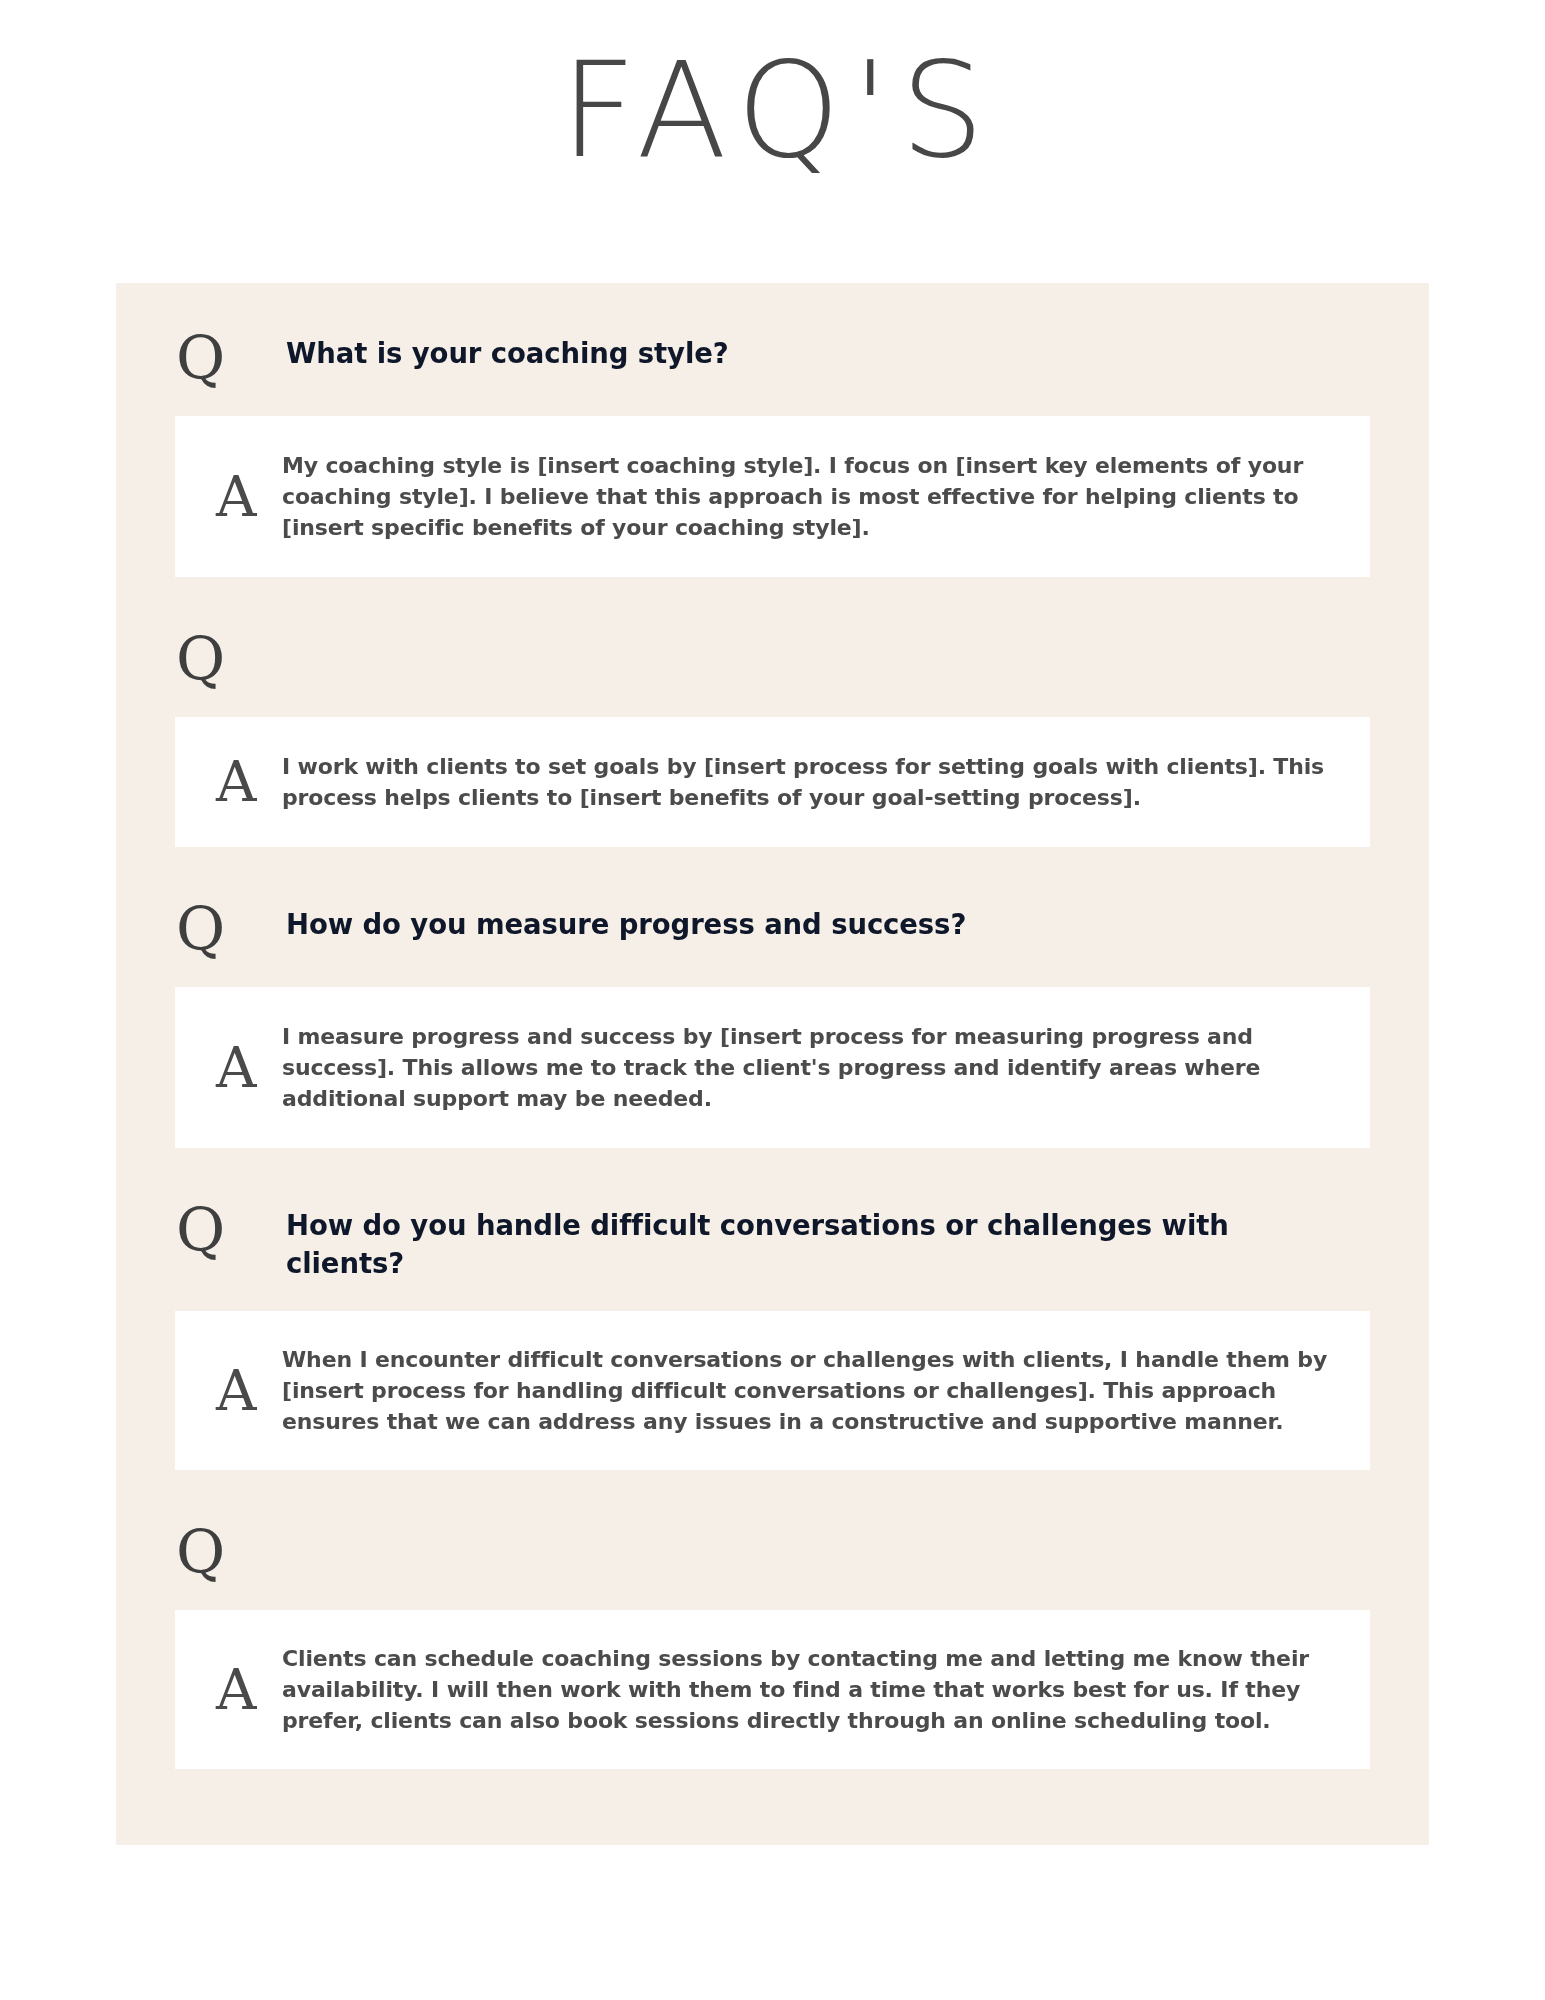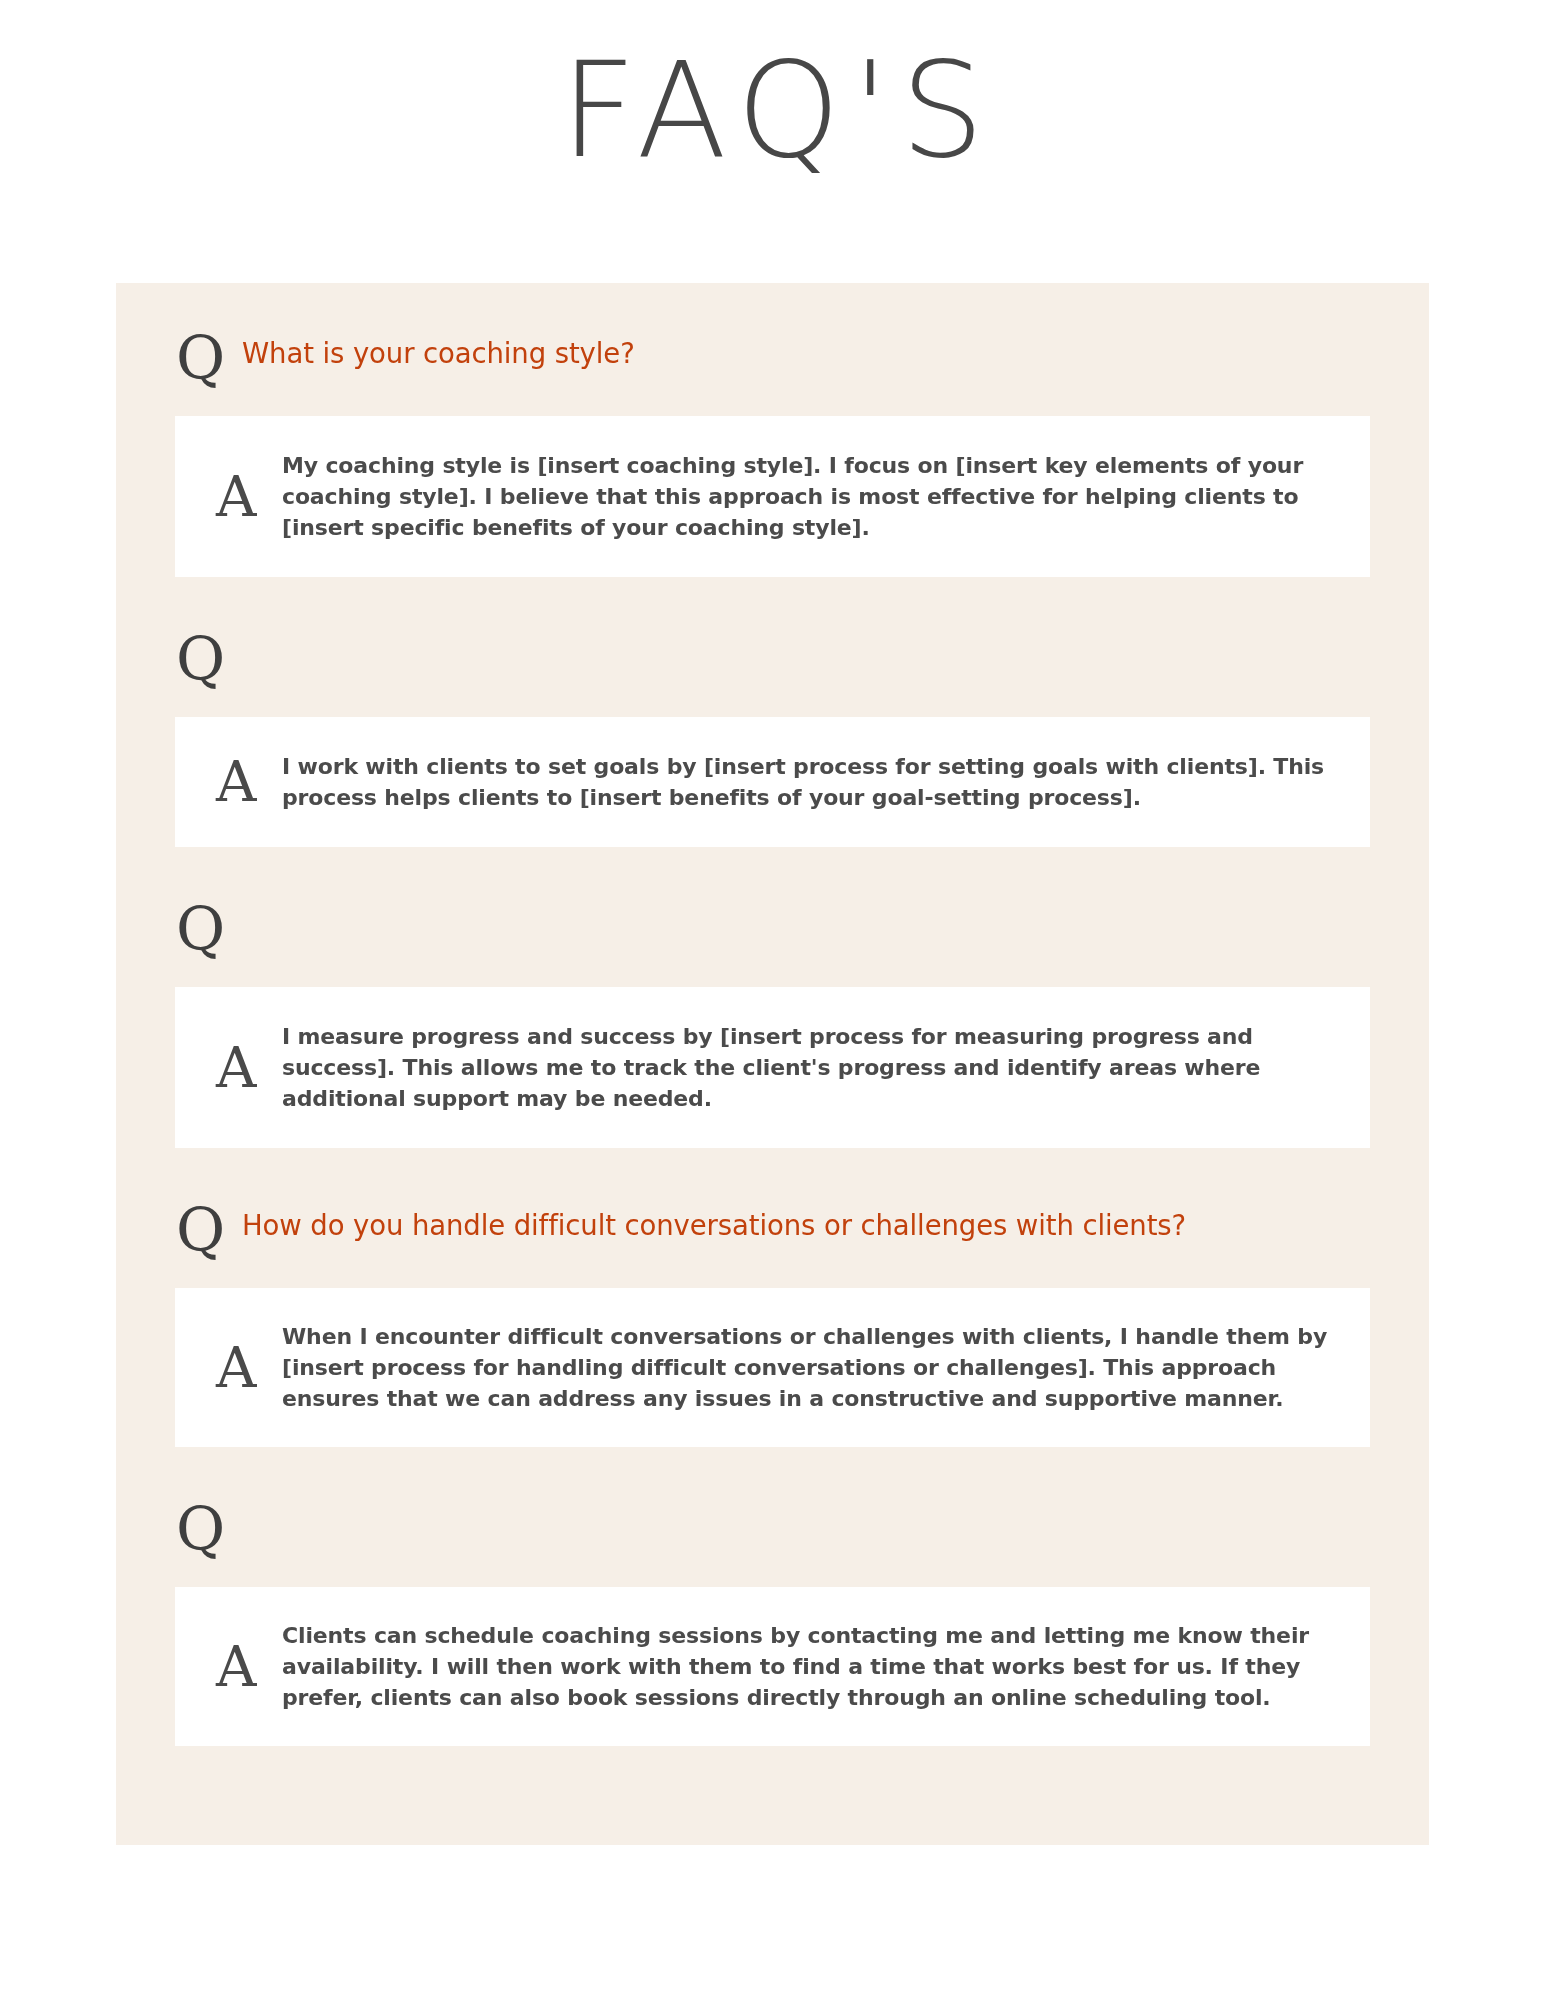--- a/index.html
+++ b/index.html
@@ -73,27 +73,28 @@
     font-size: 58px;
     line-height: 1;
     color: #3f3f3f;
     text-align: left;
   }
   .marker.q-marker { font-size: 60px; }
 
   .question-text {
     flex: 1 1 auto;
     font-family: "DejaVu Sans", sans-serif;
-    font-weight: normal;
+    font-weight: bold;
     font-size: 27.5px;
     line-height: 1.38;
     letter-spacing: -0.1px;
-    color: #c2410c;
+    color: #0f172a;
     padding-top: 7px;
     padding-right: 110px;
+    margin-left: 44px;
   }
 
   
   .answer-card {
     position: relative;
     margin-left: 59px;
     margin-right: 59px;
     background: #ffffff;
     display: flex;
     align-items: center;
@@ -153,20 +154,21 @@
       </div>
       <div class="answer-card a-gap-top card-pad-3">
         <div class="marker">A</div>
         <div class="answer-text">I work with clients to set goals by [insert process for setting goals with clients]. This process helps clients to [insert benefits of your goal-setting process].</div>
       </div>
     </div>
 
     <div class="faq-item">
       <div class="question-row q-gap-top">
         <div class="marker q-marker">Q</div>
+        <div class="question-text">How do you measure progress and success?</div>
       </div>
       <div class="answer-card a-gap-top card-pad-3">
         <div class="marker">A</div>
         <div class="answer-text">I measure progress and success by [insert process for measuring progress and success]. This allows me to track the client's progress and identify areas where additional support may be needed.</div>
       </div>
     </div>
 
     <div class="faq-item">
       <div class="question-row q-gap-top">
         <div class="marker q-marker">Q</div>

